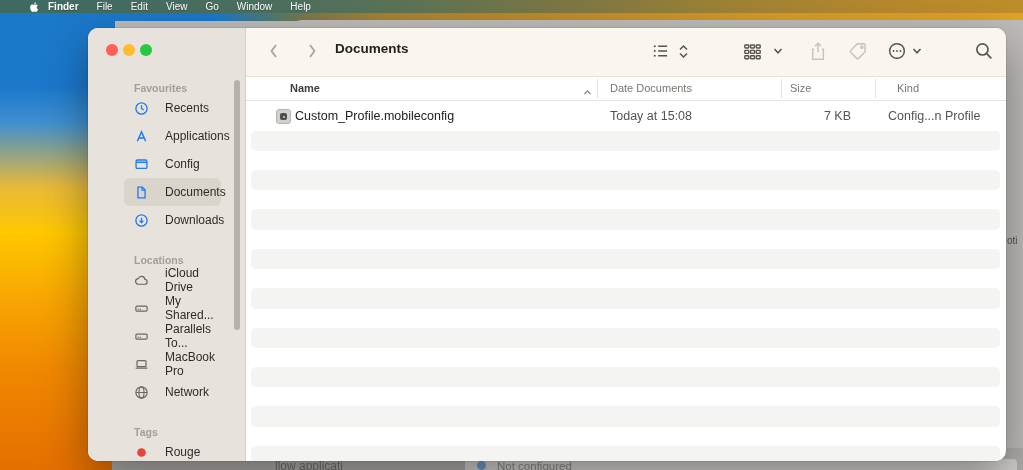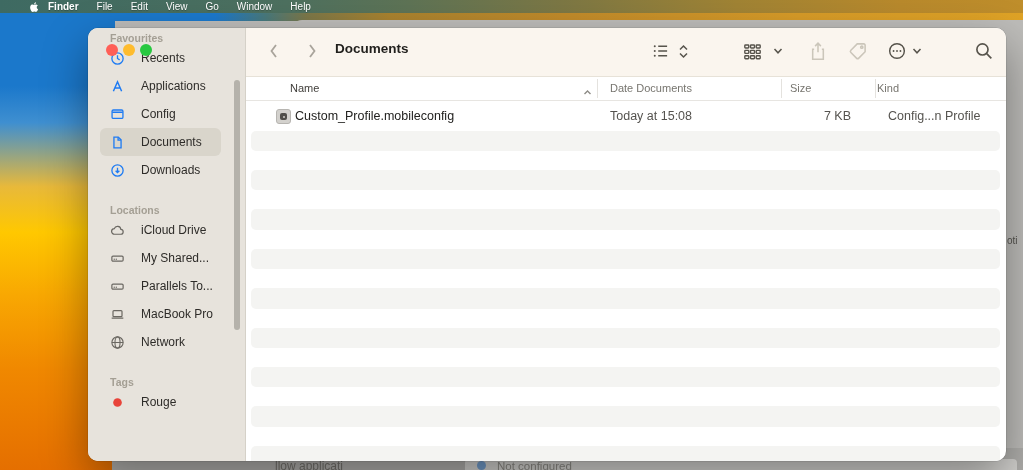--- a/index.html
+++ b/index.html
@@ -49,21 +49,21 @@
     display:flex;align-items:center;gap:16px;font-size:12px;color:#2e2c29;}
   .side-item.selected{background:#d9d5cb;}
   .sicon{width:15px;height:15px;display:flex;align-items:center;justify-content:center;flex:none;}
   .sicon.blue{color:#1e7bf3;}
   .sicon.gray{color:#6b6862;}
   #side-scroll{left:146px;top:52px;width:6px;height:250px;border-radius:3px;background:#b5b2ab;}
 
   
   #list-header{left:158px;top:49px;width:760px;height:23px;background:#fff;border-bottom:1px solid #e7e5e1;}
   .hdr{top:54px;font-size:11px;color:#77756f;}
-  .hdr.first{font-weight:normal;color:#403e3a;}
+  .hdr.first{font-weight:bold;color:#403e3a;}
   .hdiv{top:51px;width:1px;height:19px;background:#e4e2de;}
 
   
   .stripe{position:absolute;left:163px;width:749px;height:20.5px;background:#f4f4f2;border-radius:5px;}
   #file-row{left:158px;top:73px;width:760px;height:30px;}
   .cell{top:8px;font-size:12.5px;color:#55534f;white-space:nowrap;}
   .cell.name{color:#232220;}
   #file-icon{left:30px;top:8px;width:13px;height:13px;border-radius:3px;background:#d3d1cd;
     border:1px solid #b7b5b1;display:flex;align-items:center;justify-content:center;}
   #file-icon .gear{width:7px;height:7px;border-radius:2px;background:#504e4a;position:relative;}
@@ -97,21 +97,21 @@
   <span class="mi">Help</span>
 </div>
 
 <div id="fwindow" class="abs">
 
   <div id="sidebar" class="abs">
     <div class="abs tl" style="left:18px;background:#ff5f57;"></div>
     <div class="abs tl" style="left:35px;background:#febc2e;"></div>
     <div class="abs tl" style="left:52px;background:#28c840;"></div>
 
-    <div style="">
+    <div style="margin-top:50px;padding-left:24px;">
       <div class="sec-label">Favourites</div>
 
       <div class="side-item">
         <span class="sicon blue">
           <svg width="15" height="15" viewBox="0 0 16 16" fill="none" stroke="currentColor" stroke-width="1.4">
               <circle cx="8" cy="8" r="6"></circle>
               <path d="M8 4.6V8l2.3 1.5"></path>
             </svg>
           </span>
         <span>Recents</span>
@@ -299,21 +299,21 @@
   <div class="abs hdr first" style="left:202px;">Name</div>
   <div class="abs" style="left:494px;top:56px;color:#8d8b86;">
     <svg width="11" height="11" viewBox="0 0 11 11" fill="none" stroke="currentColor" stroke-width="1.4">
         <path d="M2.5 7 5.5 4l3 3"></path>
       </svg></div>
   <div class="abs hdiv" style="left:509px;"></div>
   <div class="abs hdr" style="left:522px;">Date Documents</div>
   <div class="abs hdiv" style="left:693px;"></div>
   <div class="abs hdr" style="left:702px;">Size</div>
   <div class="abs hdiv" style="left:787px;"></div>
-  <div class="abs hdr" style="left:772px;padding-left:17px;">Kind</div>
+  <div class="abs hdr" style="left:792px;padding-left:17px;">Kind</div>
 
   <div id="file-row" class="abs">
     <div id="file-icon" class="abs">
         <span class="gear"></span>
       </div>
     <div class="abs cell name" style="left:49px;">Custom_Profile.mobileconfig</div>
     <div class="abs cell" style="left:364px;">Today at 15:08</div>
     <div class="abs cell" style="left:537px;width:68px;text-align:right;">7 KB</div>
     <div class="abs cell" style="left:642px;">Config...n Profile</div>
   </div>

